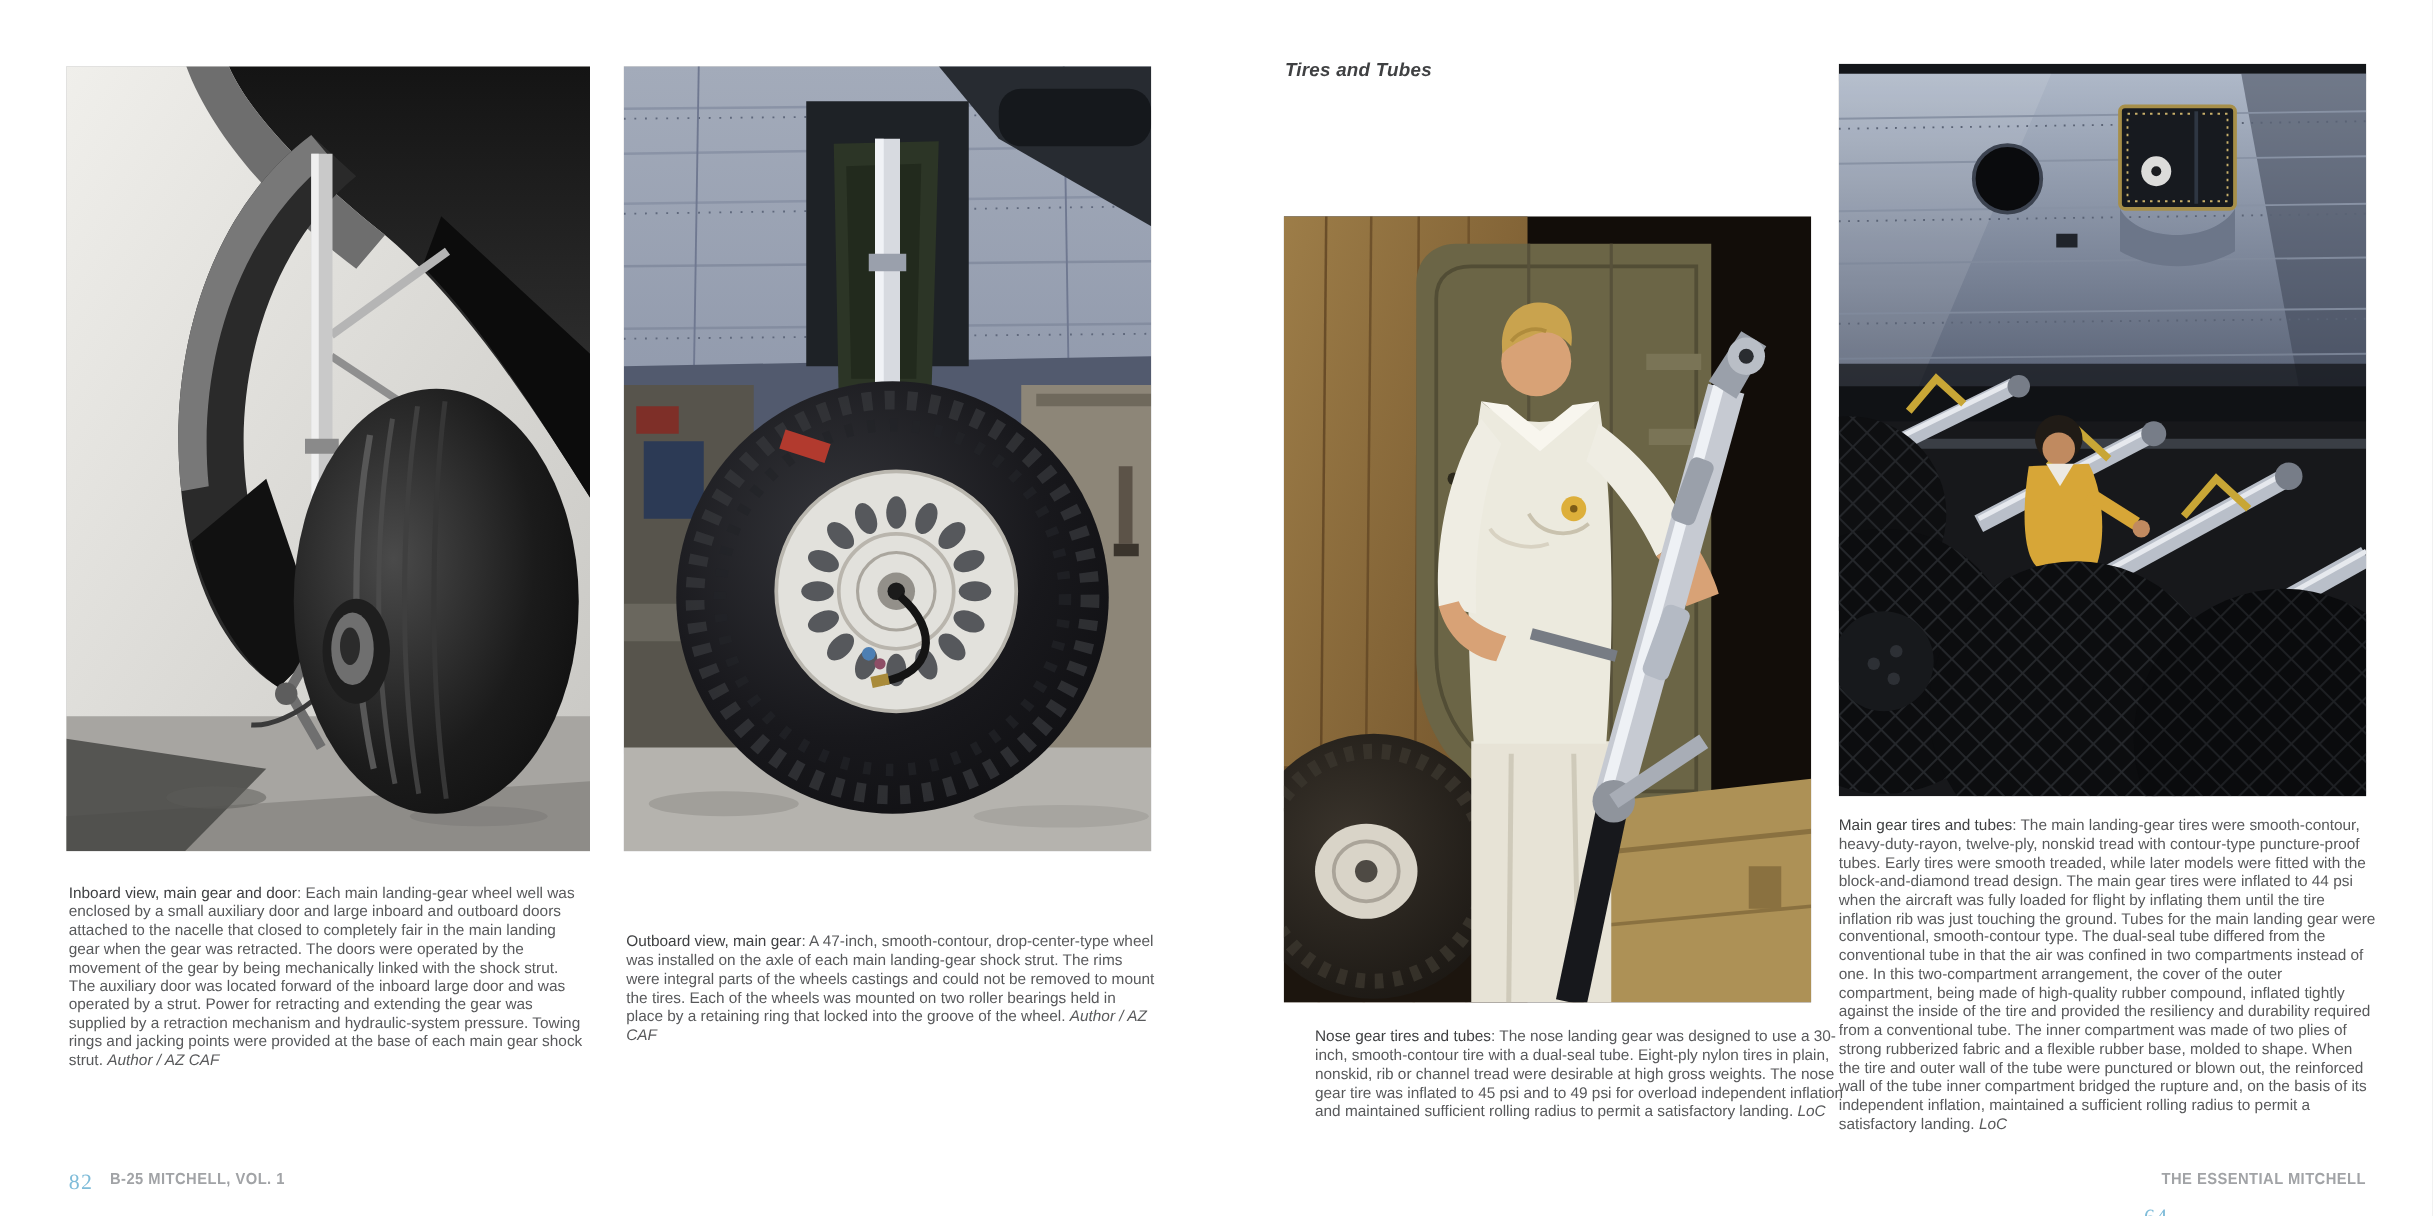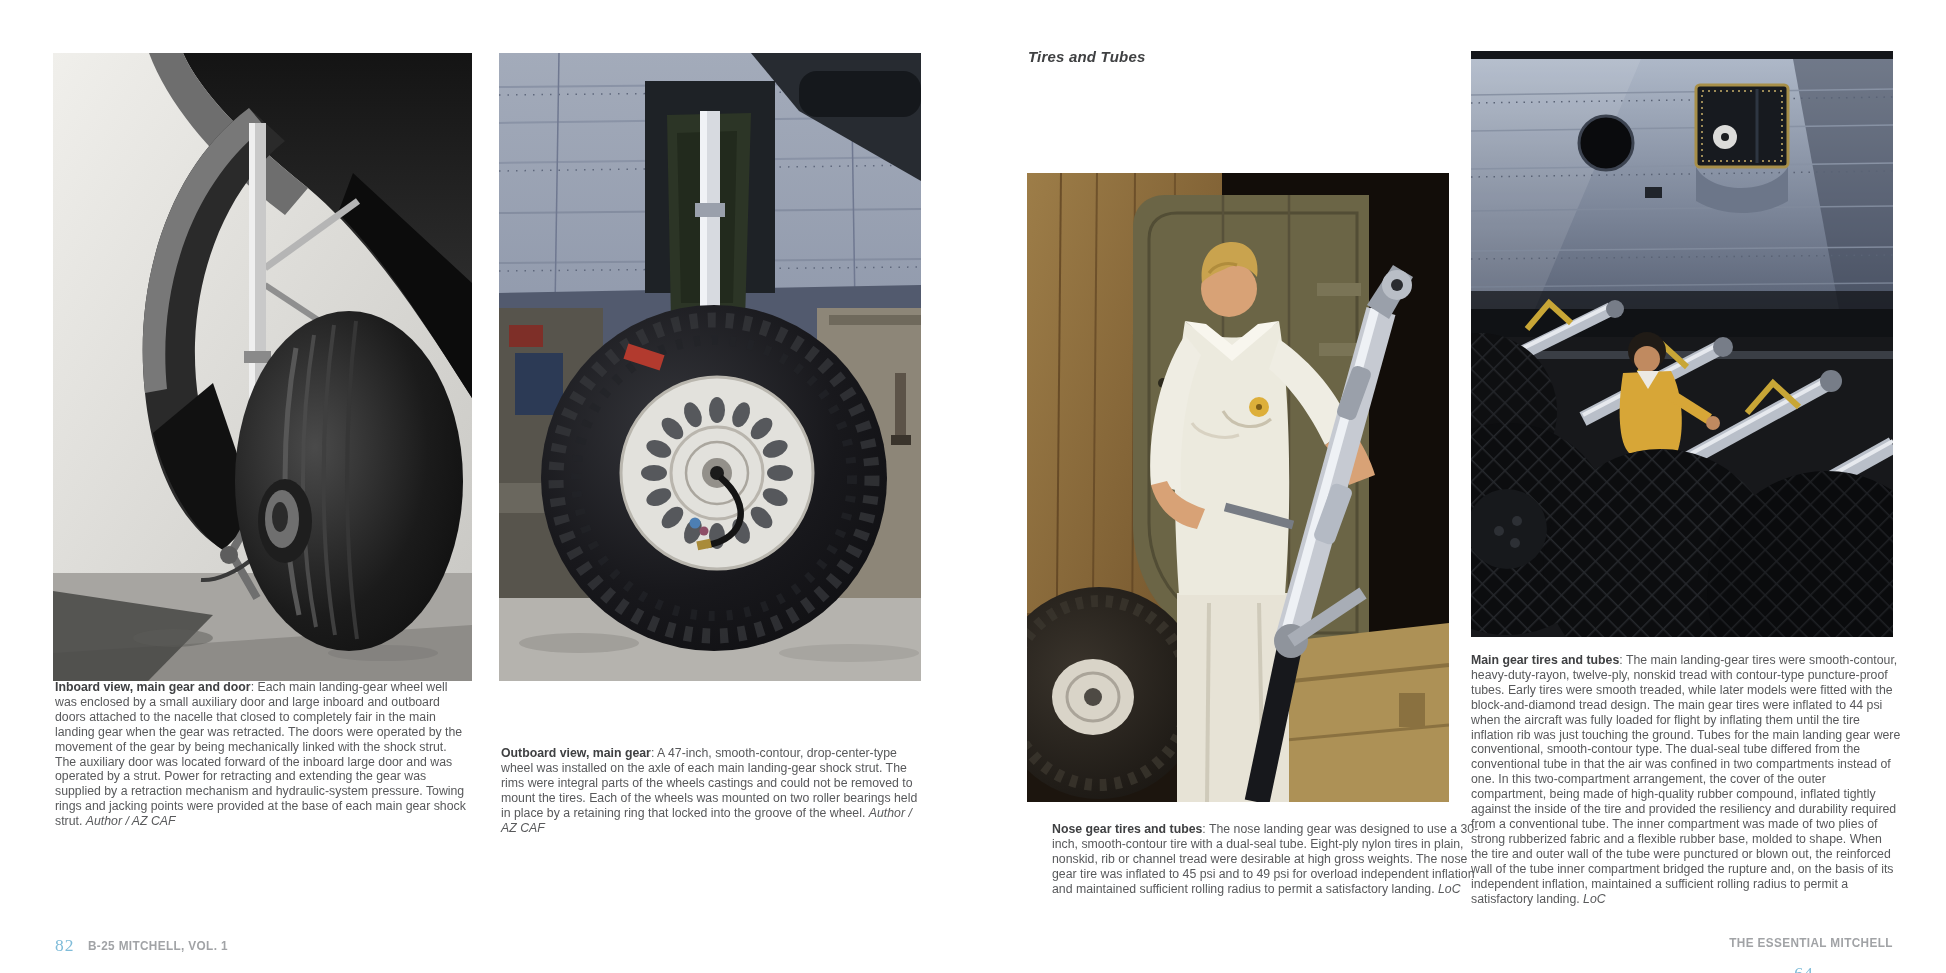--- a/index.html
+++ b/index.html
@@ -12,45 +12,45 @@
   #spread{
     position:relative;width:1946px;height:973px;background:#ffffff;
     overflow:hidden;font-family:"Liberation Sans",sans-serif;
   }
   .photo{position:absolute;overflow:hidden;background:#ccc;}
   .photo svg{display:block;width:100%;height:100%;}
   .caption{
     position:absolute;font-size:12.3px;line-height:14.9px;
     color:var(--caption-text);text-align:left;
   }
-  .caption .lead{font-weight:bold;color:var(--caption-lead);}
+  .caption .lead{font-weight:normal;color:var(--caption-lead);}
   .caption .credit{font-style:italic;}
   #section-heading{
     position:absolute;left:1028px;top:48px;font-size:15px;font-weight:bold;
     color:var(--caption-lead);letter-spacing:.2px;font-style:italic;
   }
   .footer{
-    position:absolute;top:935px;display:flex;align-items:center;gap:13px;
+    position:absolute;top:935px;display:flex;align-items:flex-start;gap:13px;
   }
   #footer-left{left:55px;}
   #footer-right{right:53px;flex-direction:column;}
   .folio{
     font-family:"Liberation Serif",serif;font-size:17.5px;
     color:var(--folio-blue);letter-spacing:1px;
   }
   .footer-label{
     font-size:12.8px;font-weight:bold;color:var(--footer-gray);
     letter-spacing:.4px;transform:scaleX(.92);transform-origin:left;
   }
   #footer-right .footer-label{transform-origin:right;}
   #photo1{left:53px;top:53px;width:419px;height:628px;}
   #photo2{left:499px;top:53px;width:422px;height:628px;}
   #photo3{left:1027px;top:173px;width:422px;height:629px;}
   #photo4{left:1471px;top:51px;width:422px;height:586px;}
-  #caption1{left:55px;top:680px;width:414px;}
+  #caption1{left:55px;top:707px;width:414px;}
   #caption2{left:501px;top:746px;width:424px;}
   #caption3{left:1052px;top:822px;width:432px;}
   #caption4{left:1471px;top:653px;width:430px;}
 </style>
 </head>
 <body>
 
 <div id="spread">
 
   <figure class="photo" id="photo1" style="margin:0">

